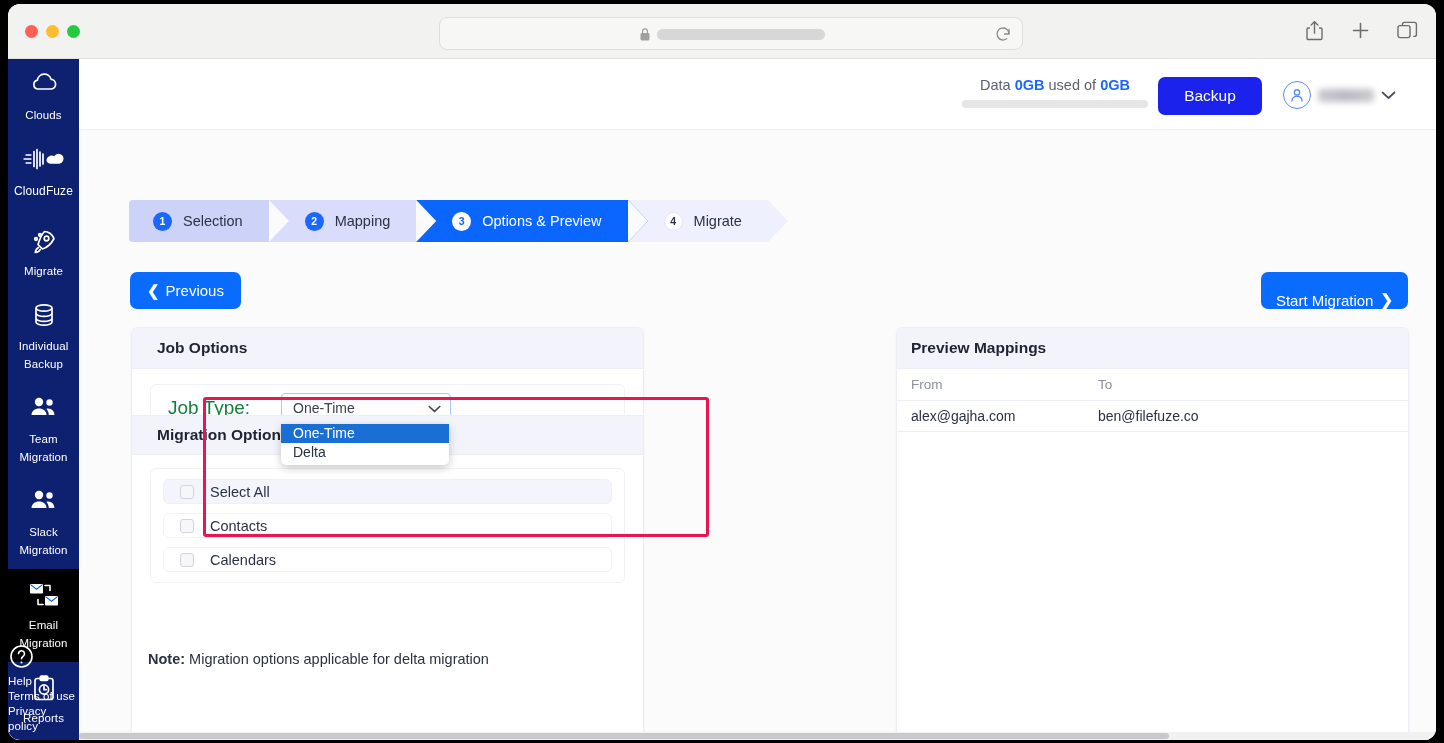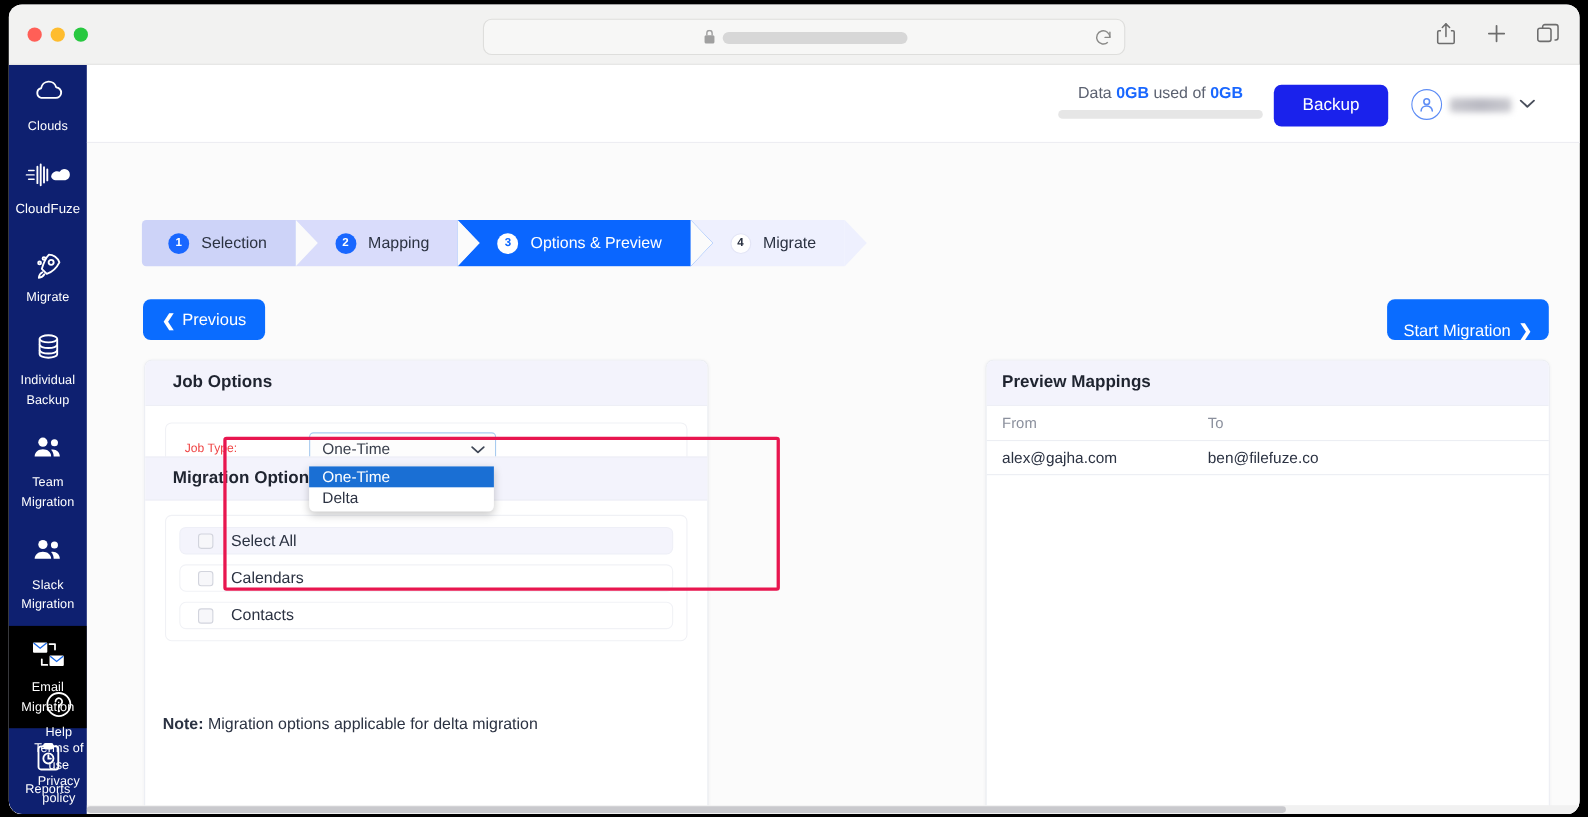--- a/index.html
+++ b/index.html
@@ -101,23 +101,21 @@
     letter-spacing: 0.1px;
     color: #ffffff;
   }
   .side-item.brand { padding-top: 14px; padding-bottom: 16px; }
   .side-item.brand .side-label { font-size: 12px; }
   .side-item.active { background: #000000; }
   .side-footer {
     position: absolute;
     left: 0; bottom: 0;
     width: 71px;
-    text-align: center;
     padding-bottom: 6px;
-    padding-left: 20px;
   }
   .side-footer .ico { margin-bottom: 4px; }
   .side-footer .side-label { display: block; font-size: 11.5px; line-height: 15px; }
 
   
   .topbar {
     position: absolute;
     left: 71px; top: 0;
     width: 1373px; height: 71px;
     background: #ffffff;
@@ -273,21 +271,21 @@
 
   
   .jobopt-box {
     margin: 15px 18px 0 18px;
     border: 1px solid #f0f1f5;
     border-radius: 6px;
     height: 48px;
     display: flex; align-items: center;
     padding-left: 17px;
   }
-  .jobtype-label { font-size: 11px; color: #ef4444; width: 113px; }
+  .jobtype-label { font-size: 19px; color: #15803d; width: 113px; }
   .select-wrap { position: relative; width: 170px; }
   .select-box {
     width: 170px; height: 30px;
     border: 1px solid #a8cbef;
     border-radius: 4px;
     background: #fdfdfd;
     display: flex; align-items: center; justify-content: space-between;
     padding: 0 9px 0 11px;
     font-size: 14px; color: #3a404d;
     cursor: pointer;
@@ -646,25 +644,25 @@
 
         <div class="migopt-head">Migration Options</div>
 
         <div class="migopt-body">
           <div class="chk-row selectall">
             <span class="cbox"></span>
             <span class="chk-label">Select All</span>
           </div>
           <div class="chk-row">
             <span class="cbox"></span>
-            <span class="chk-label">Calendars</span>
+            <span class="chk-label">Contacts</span>
           </div>
           <div class="chk-row">
             <span class="cbox"></span>
-            <span class="chk-label">Contacts</span>
+            <span class="chk-label">Calendars</span>
           </div>
         </div>
 
         <div class="note">
           <b>Note:</b><span> Migration options applicable for delta migration</span>
         </div>
       </div>
 
       <div class="panel panel-right">
         <div class="panel-head preview">Preview Mappings</div>

